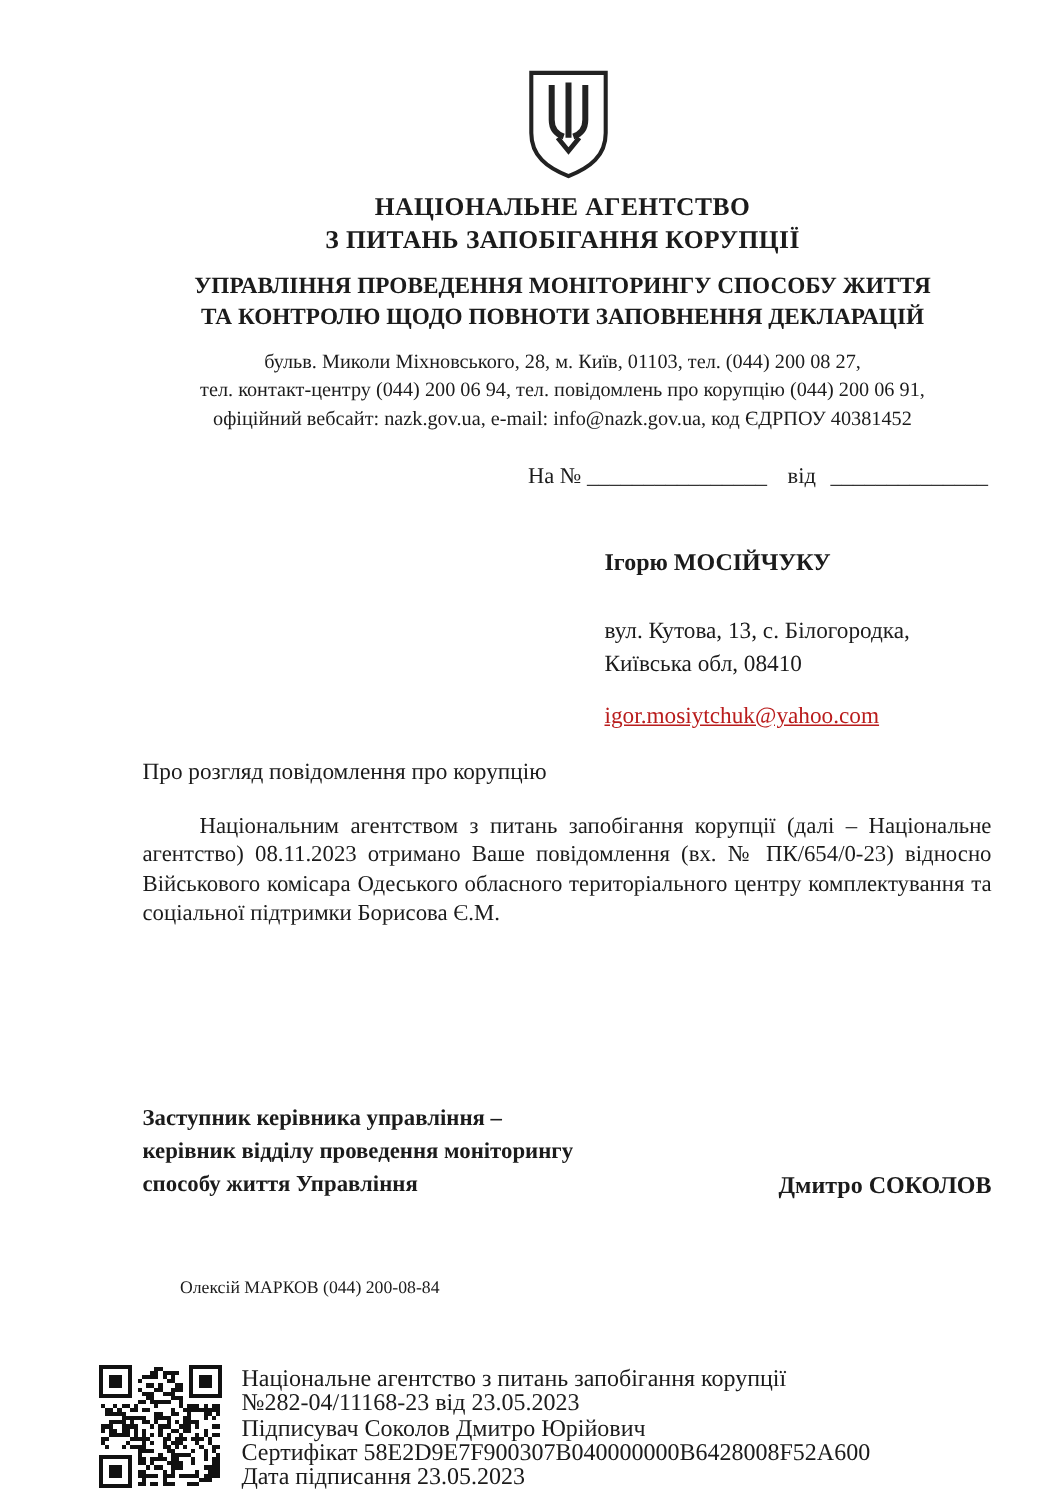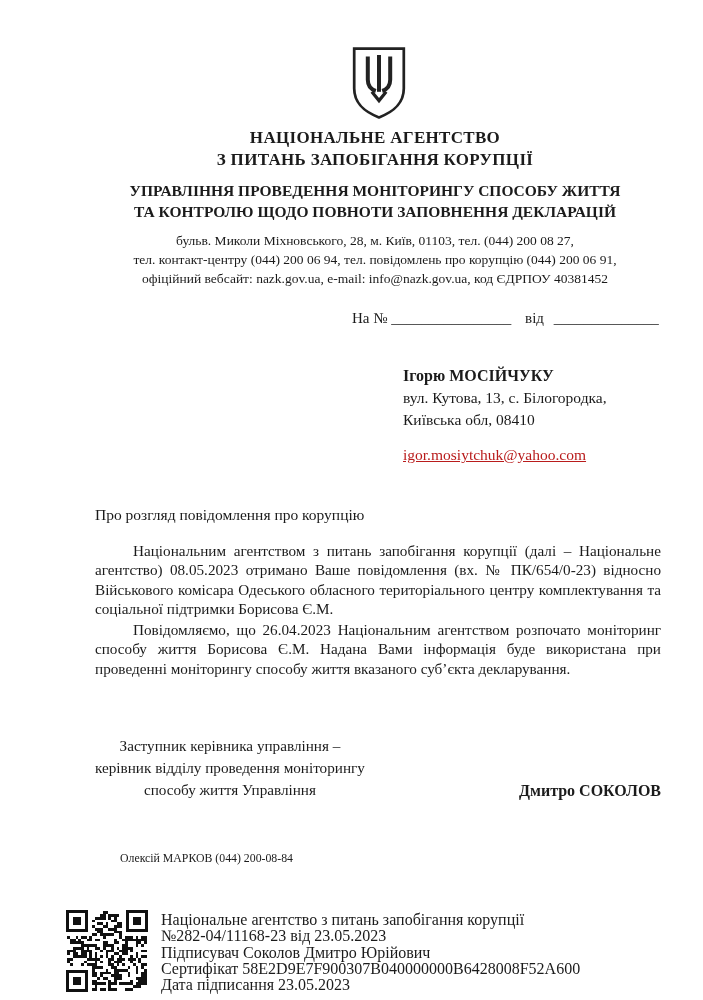--- a/index.html
+++ b/index.html
@@ -20,32 +20,32 @@
   .org-name{font-weight:bold;font-size:17px;line-height:22px;letter-spacing:.3px;}
   .division{font-weight:bold;font-size:15.5px;line-height:21px;margin-top:9px;}
   .org-address{font-size:13.5px;line-height:19px;margin-top:9px;}
   
   .refline{position:absolute;left:352px;top:310px;font-size:15px;white-space:nowrap;}
   .refline .blank{letter-spacing:0;}
   .refline .mid{margin:0 6px 0 10px;}
   
   .recipient{position:absolute;left:403px;top:365px;font-size:15.5px;line-height:22px;}
   .recipient .name{font-weight:bold;font-size:16px;}
-  .recipient .addr{}
+  .recipient .addr{margin-top:23px;}
   .recipient .email-row{margin-top:13px;}
   .recipient a{color:#b91c1c;text-decoration:underline;}
   
   .subject{position:absolute;left:95px;top:506px;font-size:15.5px;}
   
   .body-text{position:absolute;left:95px;top:541px;width:566px;font-size:15.2px;line-height:19.3px;text-align:justify;}
   .body-text p{margin:0;text-indent:38px;}
   .body-text p + p{margin-top:2px;}
   
   .signature{position:absolute;left:95px;top:735px;width:566px;display:flex;justify-content:space-between;align-items:flex-end;}
-  .signature .position{font-weight:normal;font-size:15.2px;line-height:22px;text-align:center;}
+  .signature .position{font-weight:bold;font-size:15.2px;line-height:22px;}
   .signature .sig-name{font-weight:bold;font-size:16px;padding-bottom:1px;white-space:nowrap;}
   
   .contact{position:absolute;left:98px;top:851px;font-size:11.8px;margin-left:22px;}
   
   .stamp{position:absolute;left:66px;top:910px;display:flex;align-items:flex-start;}
   .qr{width:82px;height:82px;flex:0 0 82px;}
   .stamp-text{margin-left:13px;font-size:16px;line-height:16.3px;padding-top:2px;}
 </style>
 </head>
 <body>
@@ -94,22 +94,21 @@
       <div>Київська обл, 08410</div>
     </div>
     <div class="email-row">
       <a href="#">igor.mosiytchuk@yahoo.com</a>
     </div>
   </div>
 
   <div class="subject">Про розгляд повідомлення про корупцію</div>
 
   <div class="body-text">
-    <p>Національним агентством з питань запобігання корупції (далі – Національне агентство) 08.05.2023 отримано Ваше повідомлення (вх. № ПК/654/0-23) відносно Військового комісара Одеського обласного територіального центру комплектування та соціальної підтримки Борисова Є.М.</p>
-    <p>Повідомляємо, що 26.04.2023 Національним агентством розпочато моніторинг способу життя Борисова Є.М. Надана Вами інформація буде використана при проведенні моніторингу способу життя вказаного суб’єкта декларування.</p>
+    <p>Національним агентством з питань запобігання корупції (далі – Національне агентство) 08.11.2023 отримано Ваше повідомлення (вх. № ПК/654/0-23) відносно Військового комісара Одеського обласного територіального центру комплектування та соціальної підтримки Борисова Є.М.</p>
   </div>
 
   <div class="signature">
     <div class="position">
       <div>Заступник керівника управління –</div>
       <div>керівник відділу проведення моніторингу</div>
       <div>способу життя Управління</div>
     </div>
     <div class="sig-name">Дмитро СОКОЛОВ</div>
   </div>

